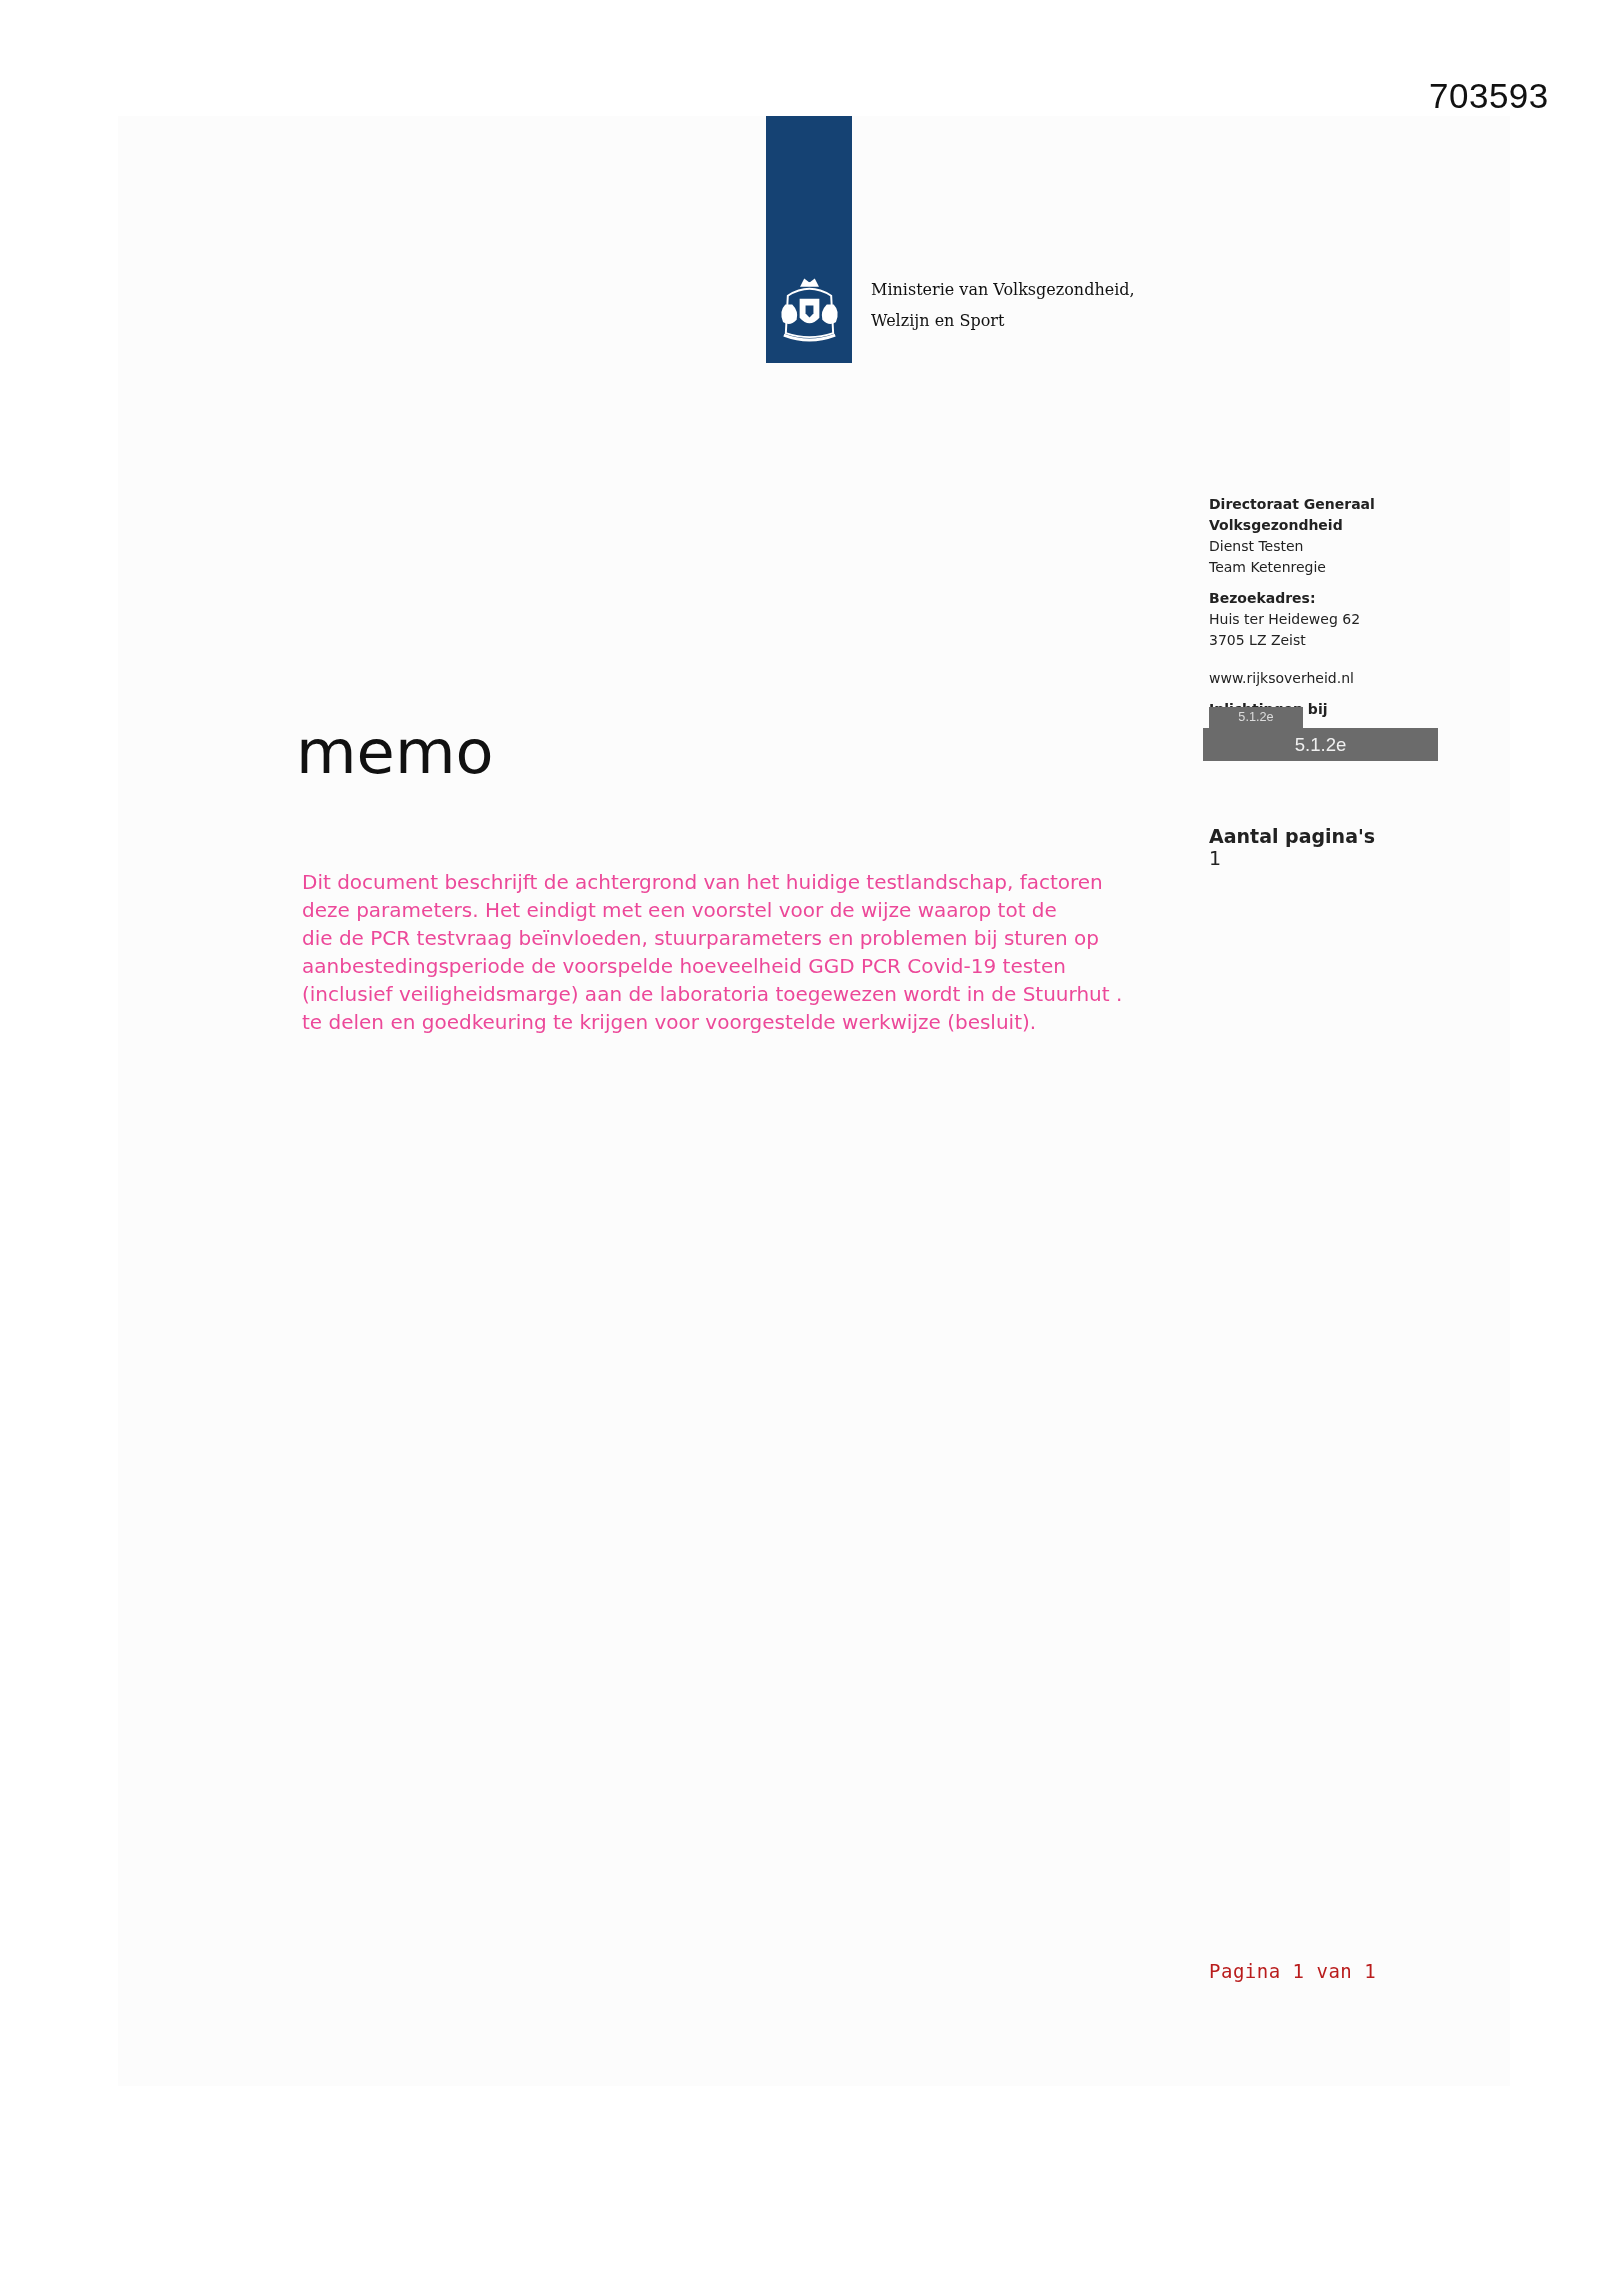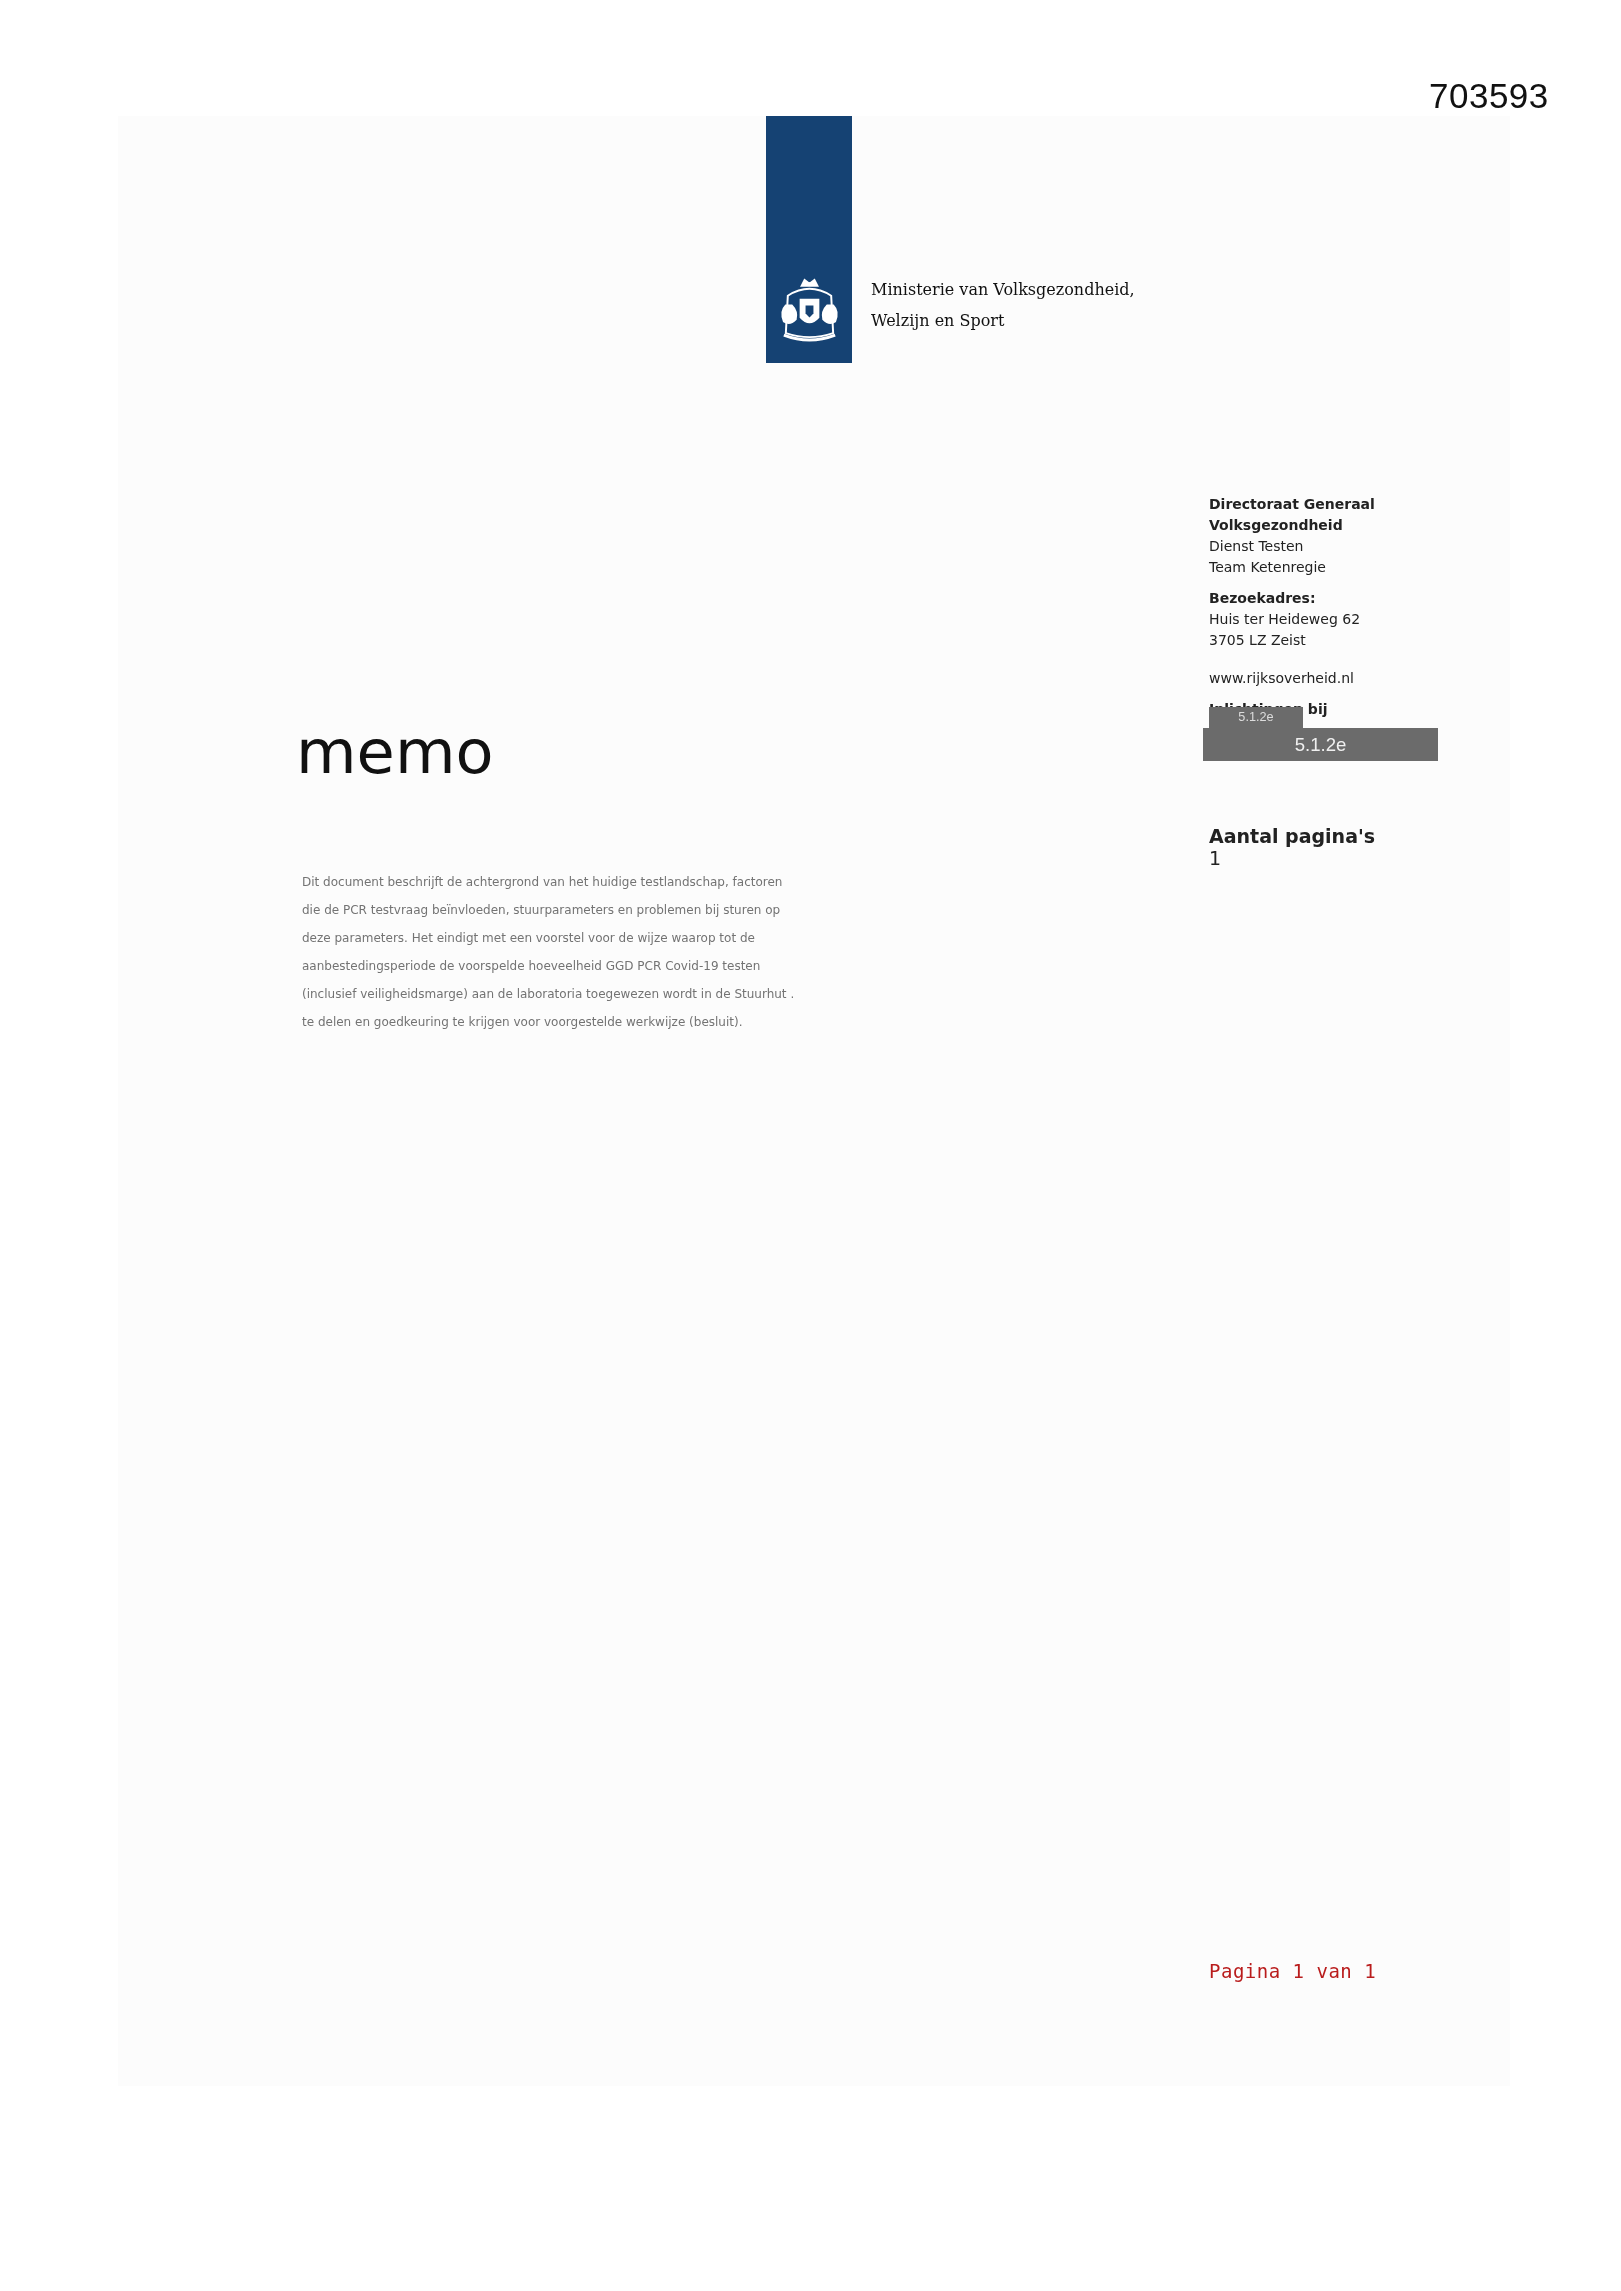--- a/index.html
+++ b/index.html
@@ -122,23 +122,23 @@
       transform: scaleX(1.02);
       transform-origin: left;
     }
 
     .body-text {
       position: absolute;
       left: 302px;
       top: 868px;
       width: 882px;
       font-family: "DejaVu Sans", sans-serif;
-      font-size: 12px;
+      font-size: 20px;
       line-height: 28px;
-      color: #737373;
+      color: #ec4899;
     }
     .body-text div { white-space: nowrap; }
 
     .page-footer {
       position: absolute;
       left: 1209px;
       top: 1960px;
       font-family: "DejaVu Sans Mono", monospace;
       font-size: 19px;
       color: #b91c1c;
@@ -198,21 +198,21 @@
 
 <div class="pages-block">
   <div class="bold">Aantal pagina's</div>
   <div>1</div>
 </div>
 
 <div class="memo-title">memo</div>
 
 <div class="body-text">
   <div>Dit document beschrijft de achtergrond van het huidige testlandschap, factoren</div>
+  <div>deze parameters. Het eindigt met een voorstel voor de wijze waarop tot de</div>
   <div>die de PCR testvraag beïnvloeden, stuurparameters en problemen bij sturen op</div>
-  <div>deze parameters. Het eindigt met een voorstel voor de wijze waarop tot de</div>
   <div>aanbestedingsperiode de voorspelde hoeveelheid GGD PCR Covid-19 testen</div>
   <div>(inclusief veiligheidsmarge) aan de laboratoria toegewezen wordt in de Stuurhut .</div>
   <div>te delen en goedkeuring te krijgen voor voorgestelde werkwijze (besluit).</div>
 </div>
 
 <div class="page-footer">Pagina 1 van 1</div>
 
 
 </body></html>

